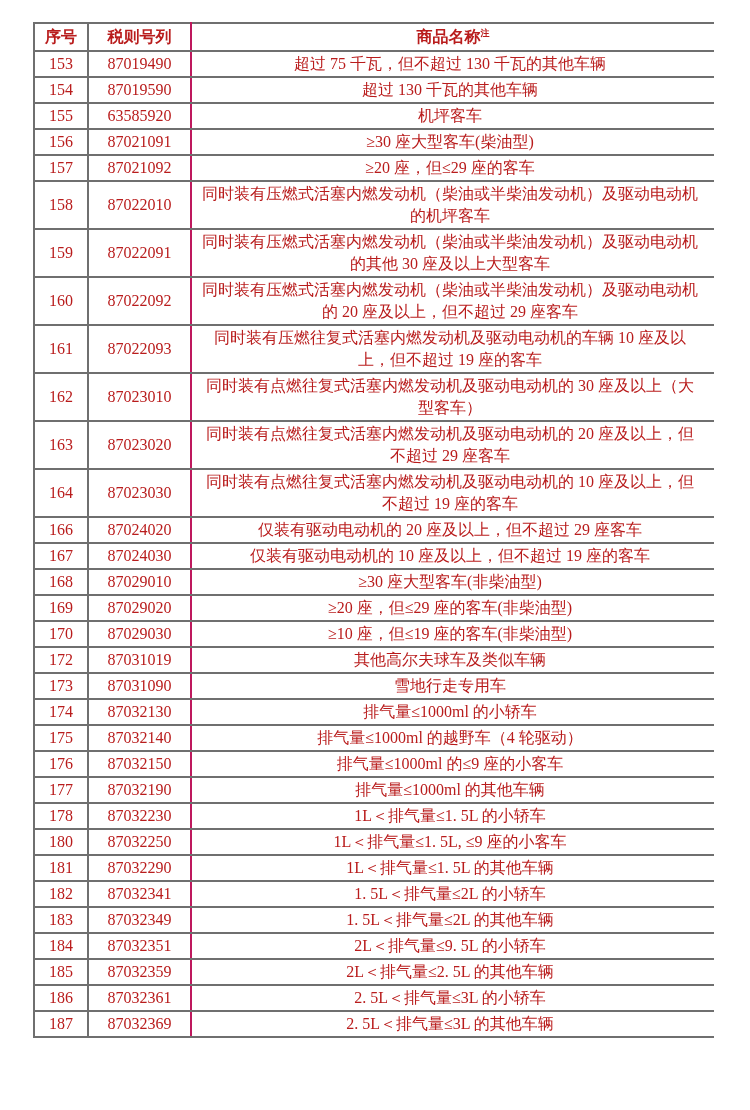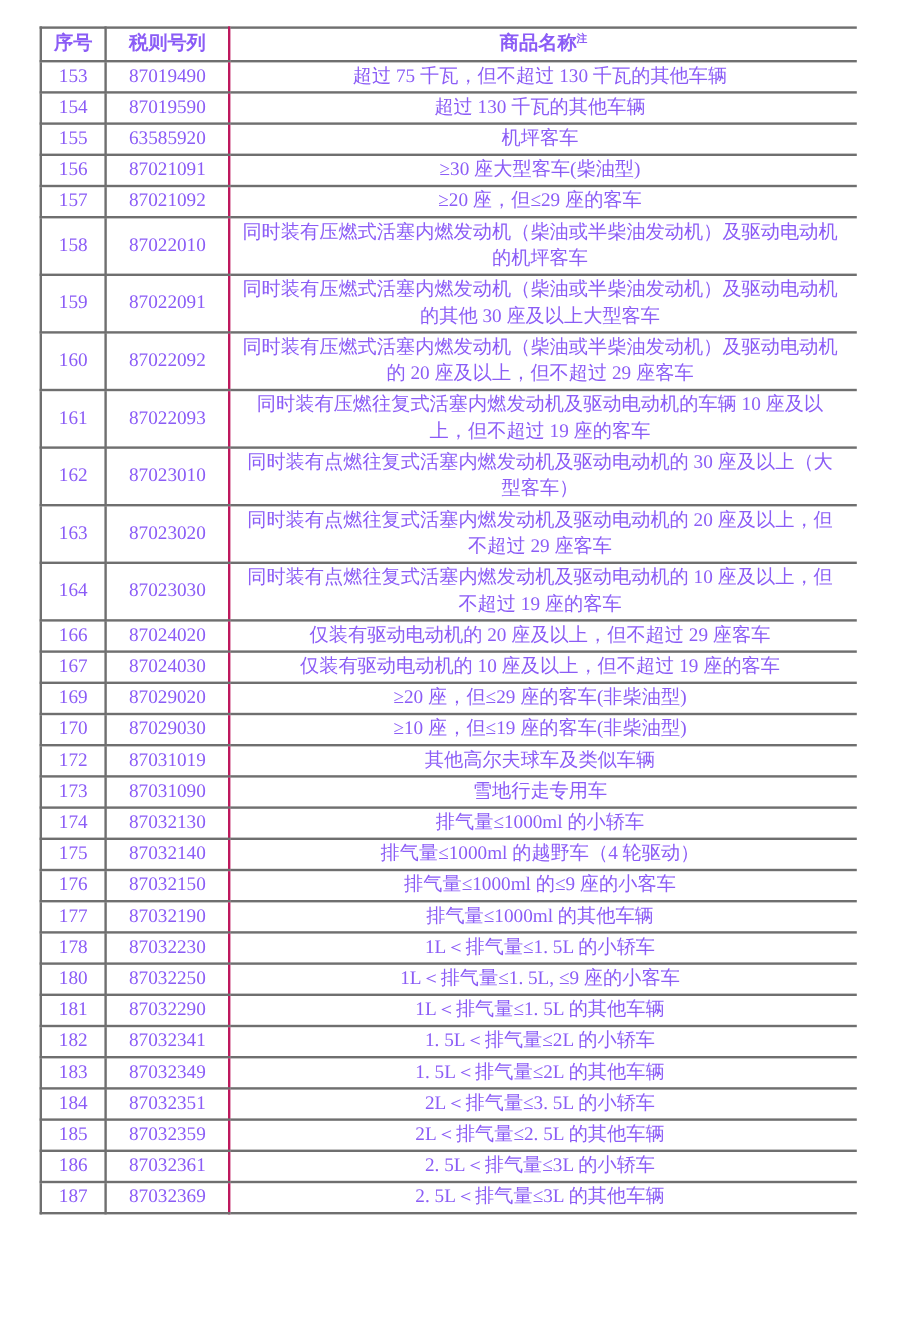--- a/index.html
+++ b/index.html
@@ -7,21 +7,21 @@
     padding: 0;
     background: #ffffff;
   }
   .page {
     position: relative;
     width: 750px;
     height: 1110px;
     background: #ffffff;
     overflow: hidden;
     font-family: "Liberation Serif", "DejaVu Serif", serif;
-    color: #8b5cf6;
+    color: #b91c1c;
   }
   table.tariff {
     position: absolute;
     left: 33px;
     top: 22px;
     width: 680px;
     border-collapse: collapse;
     table-layout: fixed;
   }
   col.c-no   { width: 54px;  }
@@ -144,20 +144,25 @@
           <td class="no">166</td>
           <td class="code">87024020</td>
           <td class="name">仅装有驱动电动机的 20 座及以上，但不超过 29 座客车</td>
         </tr>
         <tr>
           <td class="no">167</td>
           <td class="code">87024030</td>
           <td class="name">仅装有驱动电动机的 10 座及以上，但不超过 19 座的客车</td>
         </tr>
         <tr>
+          <td class="no">168</td>
+          <td class="code">87029010</td>
+          <td class="name">≥30 座大型客车(非柴油型)</td>
+        </tr>
+        <tr>
           <td class="no">169</td>
           <td class="code">87029020</td>
           <td class="name">≥20 座，但≤29 座的客车(非柴油型)</td>
         </tr>
         <tr>
           <td class="no">170</td>
           <td class="code">87029030</td>
           <td class="name">≥10 座，但≤19 座的客车(非柴油型)</td>
         </tr>
         <tr>
@@ -211,21 +216,21 @@
           <td class="name">1. 5L＜排气量≤2L 的小轿车</td>
         </tr>
         <tr>
           <td class="no">183</td>
           <td class="code">87032349</td>
           <td class="name">1. 5L＜排气量≤2L 的其他车辆</td>
         </tr>
         <tr>
           <td class="no">184</td>
           <td class="code">87032351</td>
-          <td class="name">2L＜排气量≤3. 5L 的小轿车</td>
+          <td class="name">2L＜排气量≤9. 5L 的小轿车</td>
         </tr>
         <tr>
           <td class="no">185</td>
           <td class="code">87032359</td>
           <td class="name">2L＜排气量≤2. 5L 的其他车辆</td>
         </tr>
         <tr>
           <td class="no">186</td>
           <td class="code">87032361</td>
           <td class="name">2. 5L＜排气量≤3L 的小轿车</td>

